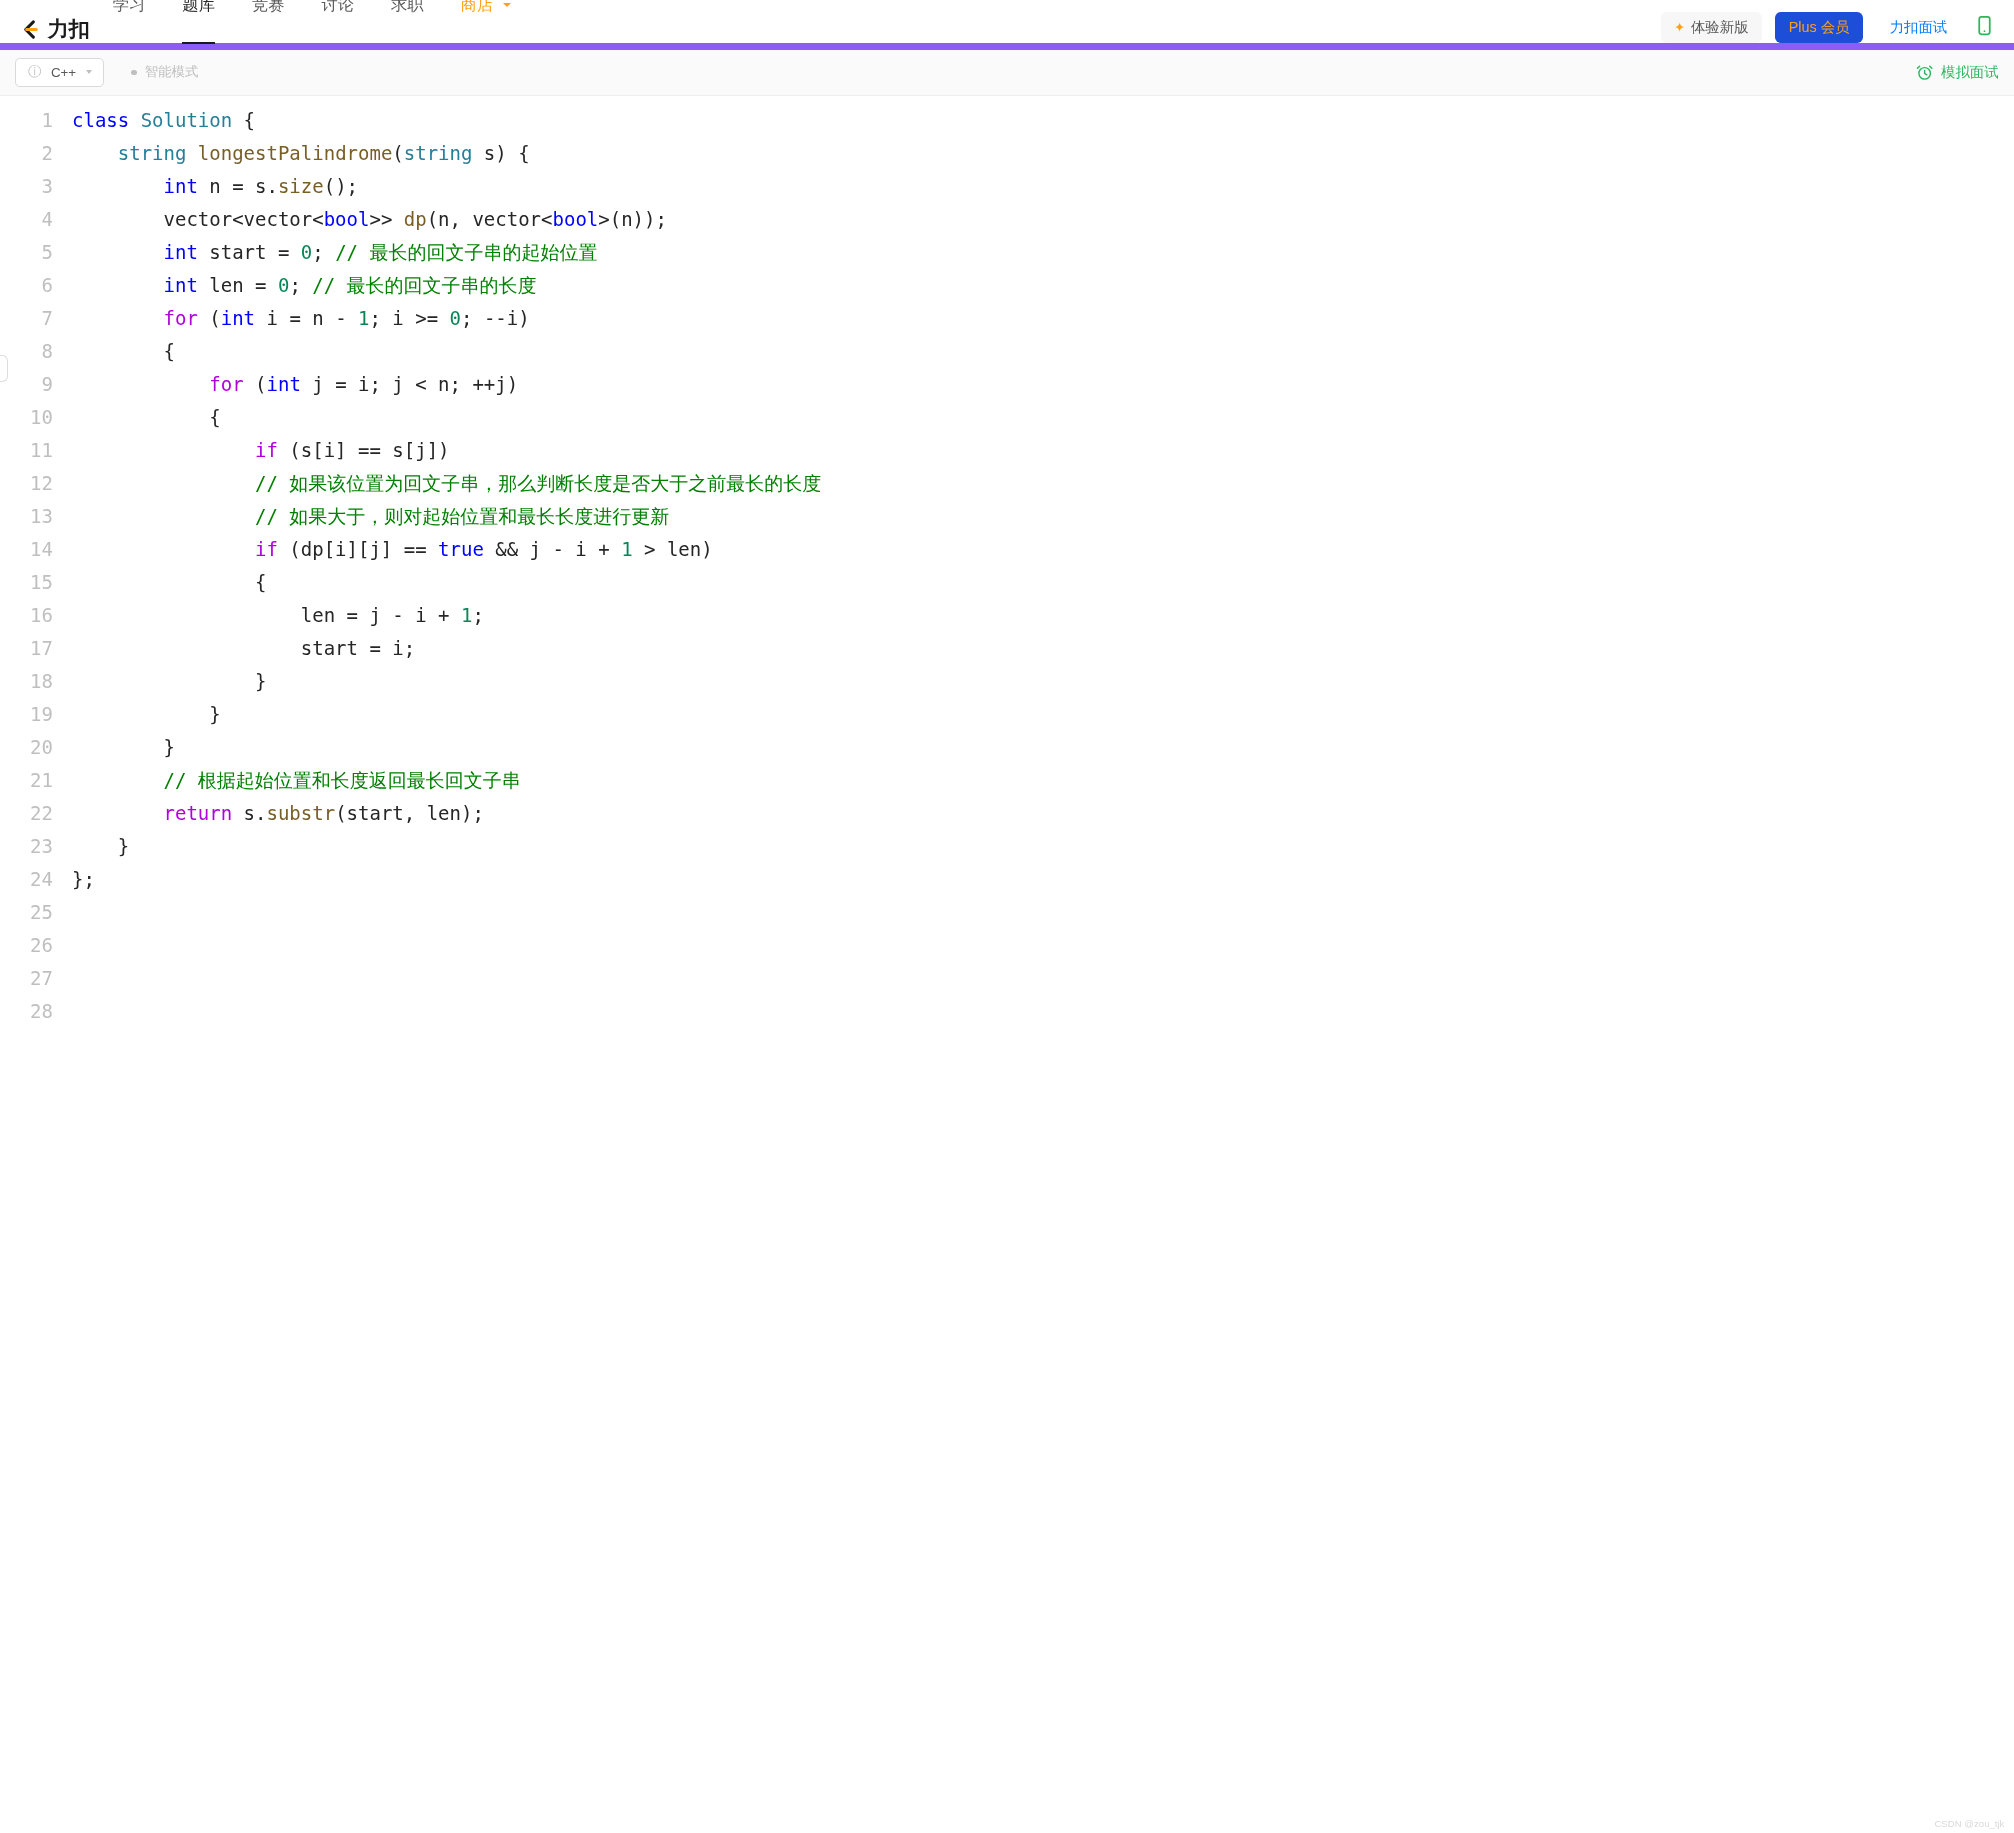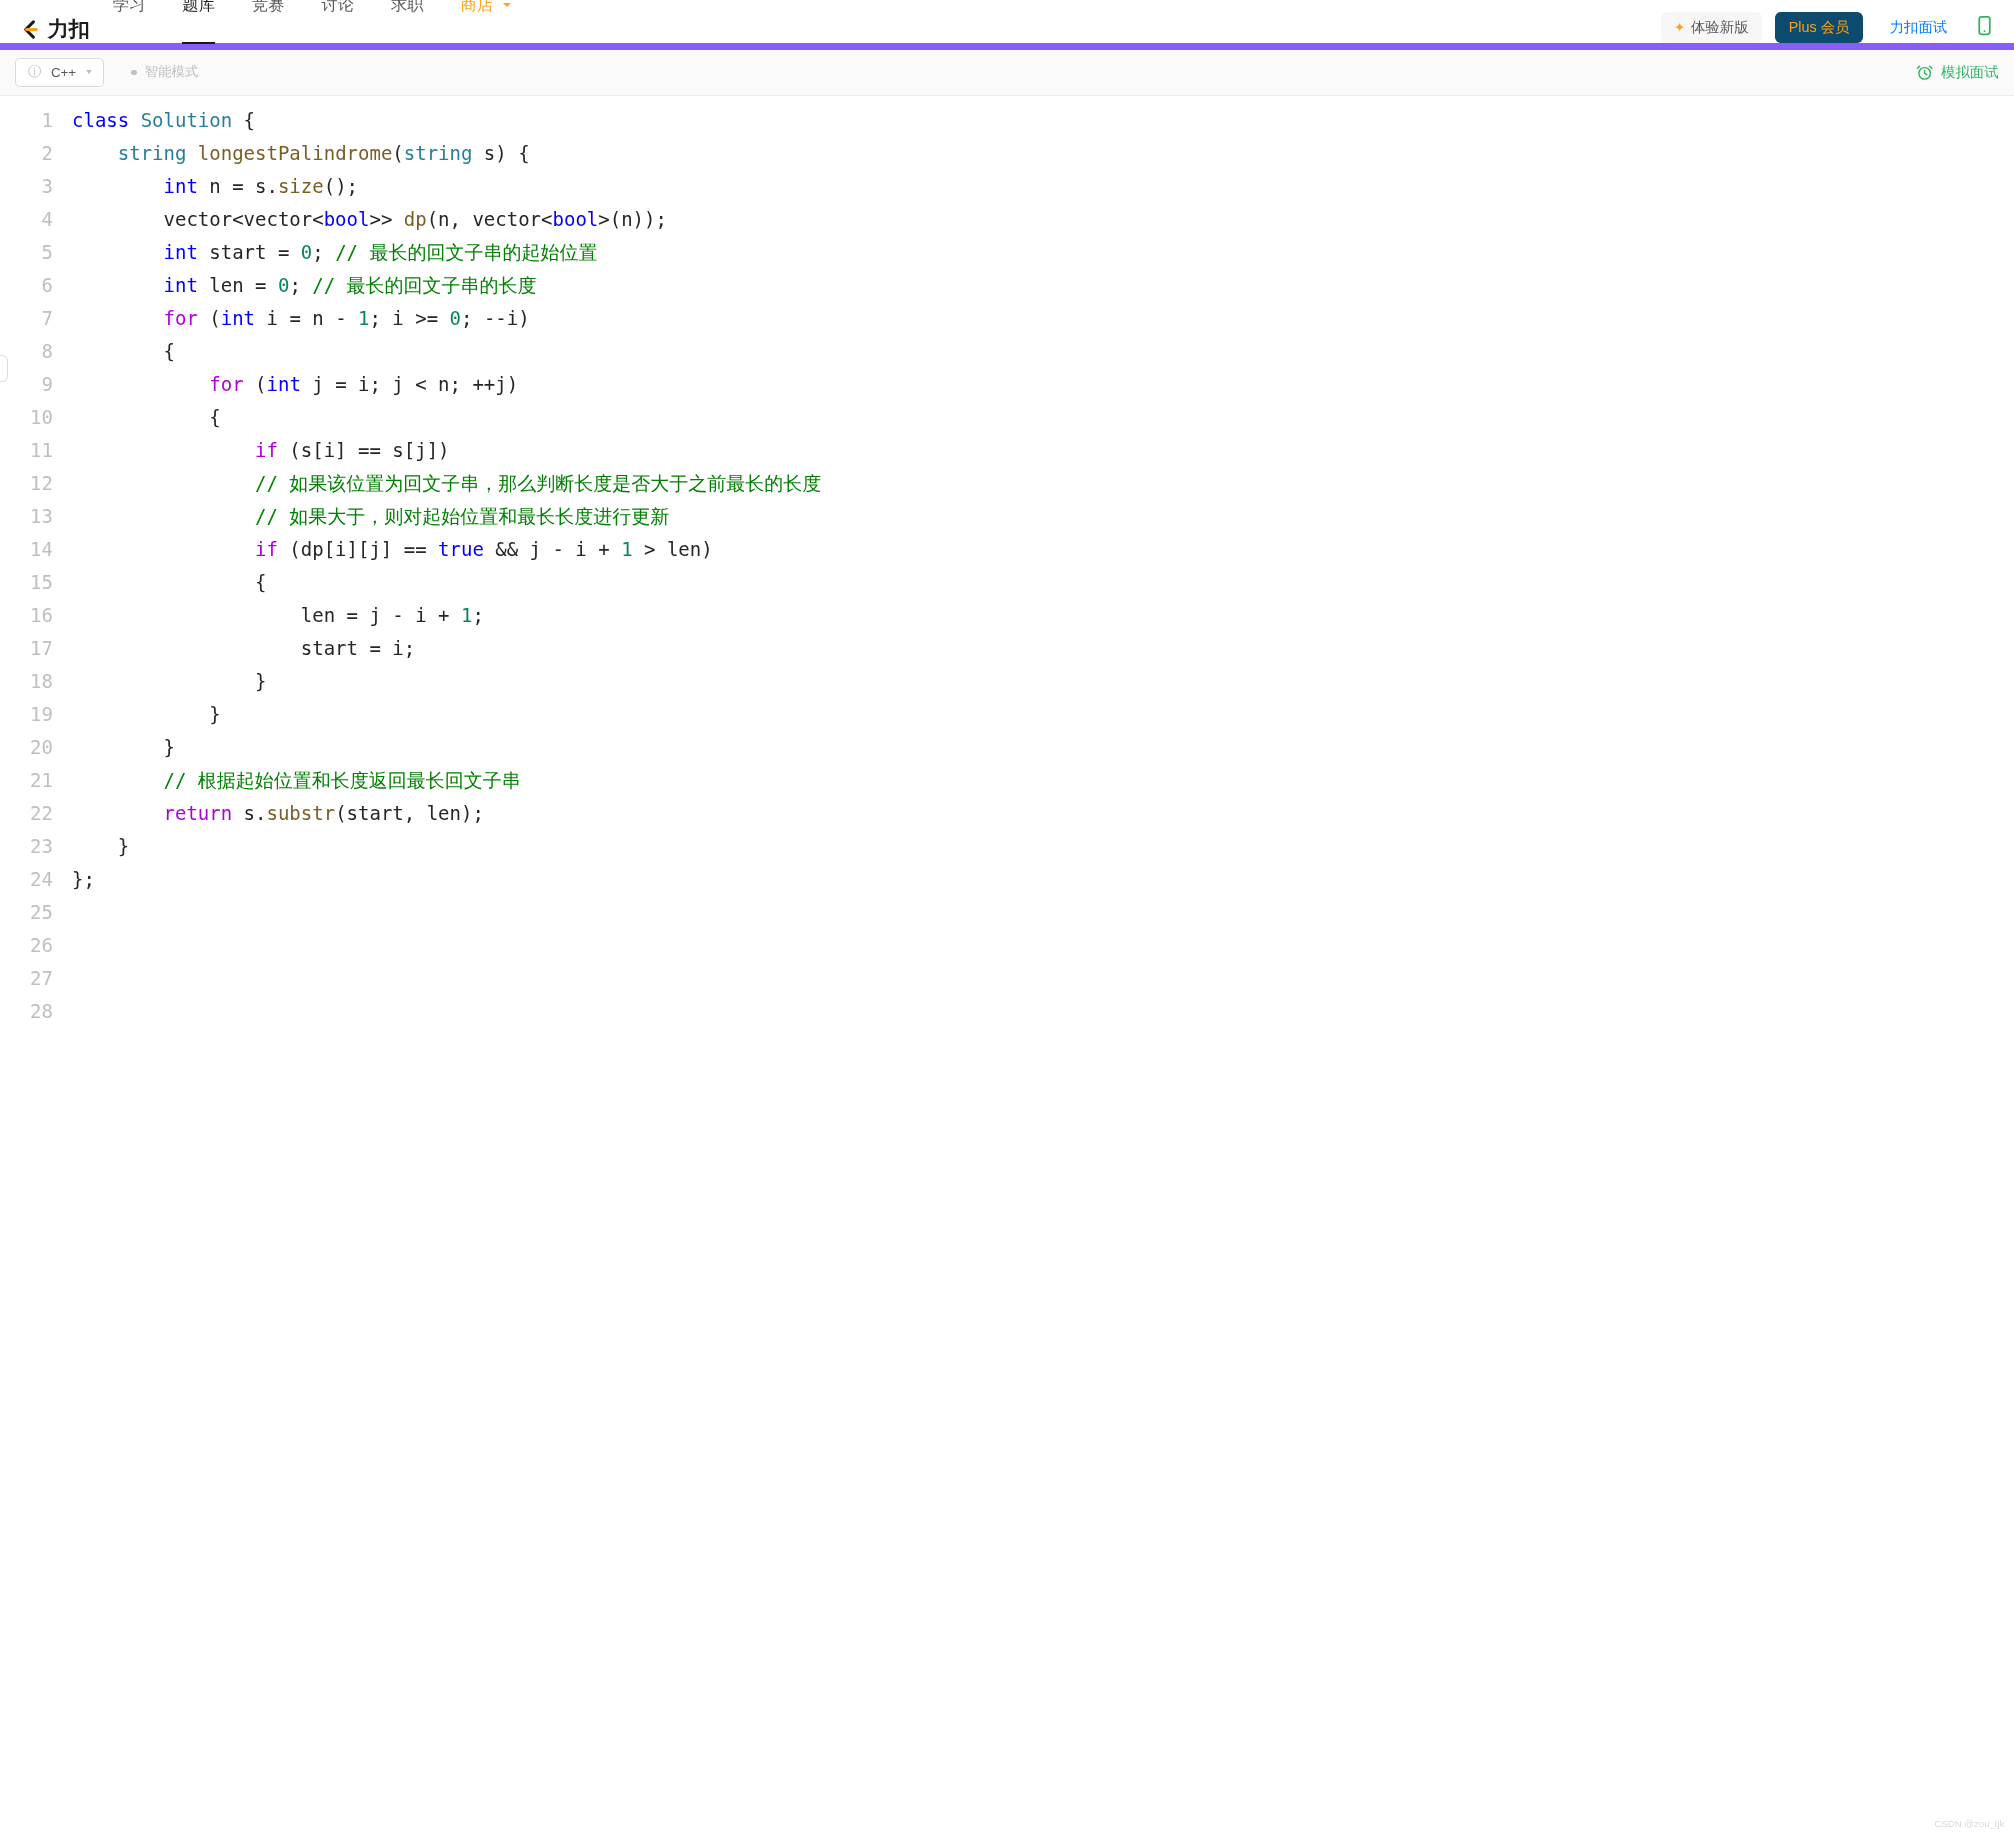--- a/index.html
+++ b/index.html
@@ -73,21 +73,21 @@
     .btn {
       padding: 5.8px 13.4px;
       border-radius: 5.8px;
       font-size: 14.4px;
       cursor: pointer;
       display: flex;
       align-items: center;
       gap: 5.8px;
     }
     .btn-new { background: #f7f7f7; color: #595959; }
-    .btn-plus { background: #0c4a6e; color: #ffa116; }
+    .btn-plus { background: #1d4ed8; color: #ffa116; }
     .btn-interview { color: #007aff; }
     .phone-icon { color: #2db55d; }
     .toolbar {
       display: flex;
       align-items: center;
       padding: 7.7px 15.4px;
       background: #fafafa;
       border-bottom: 1px solid #eee;
       justify-content: space-between;
     }

